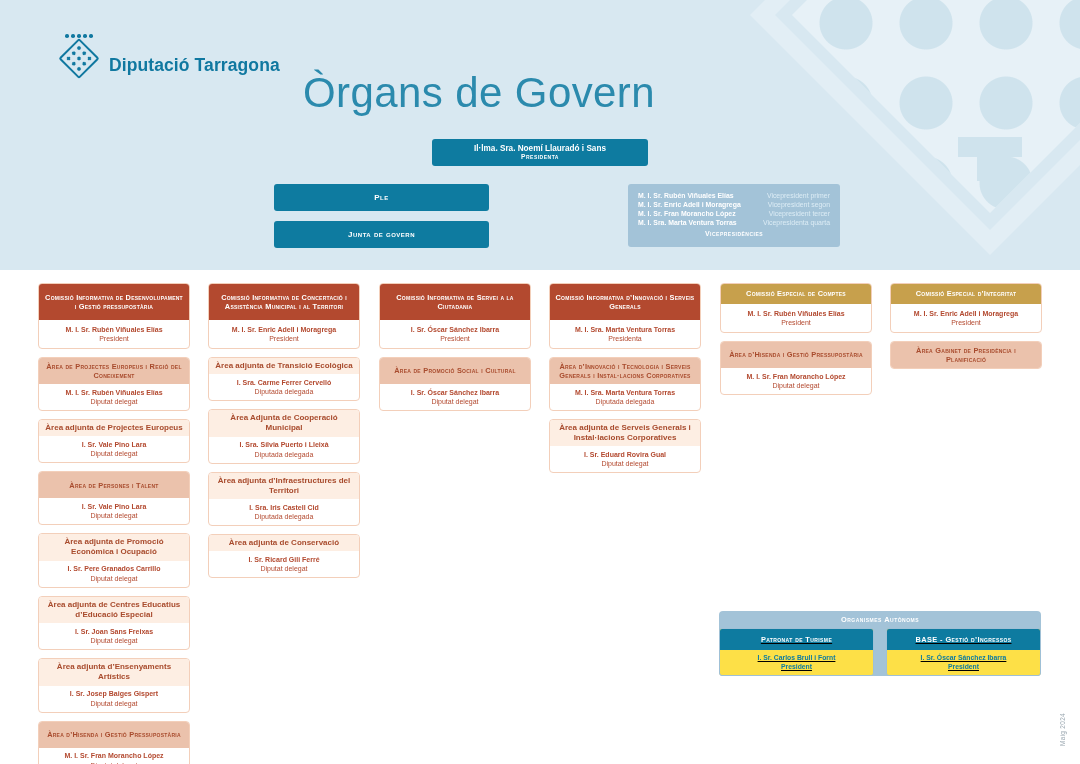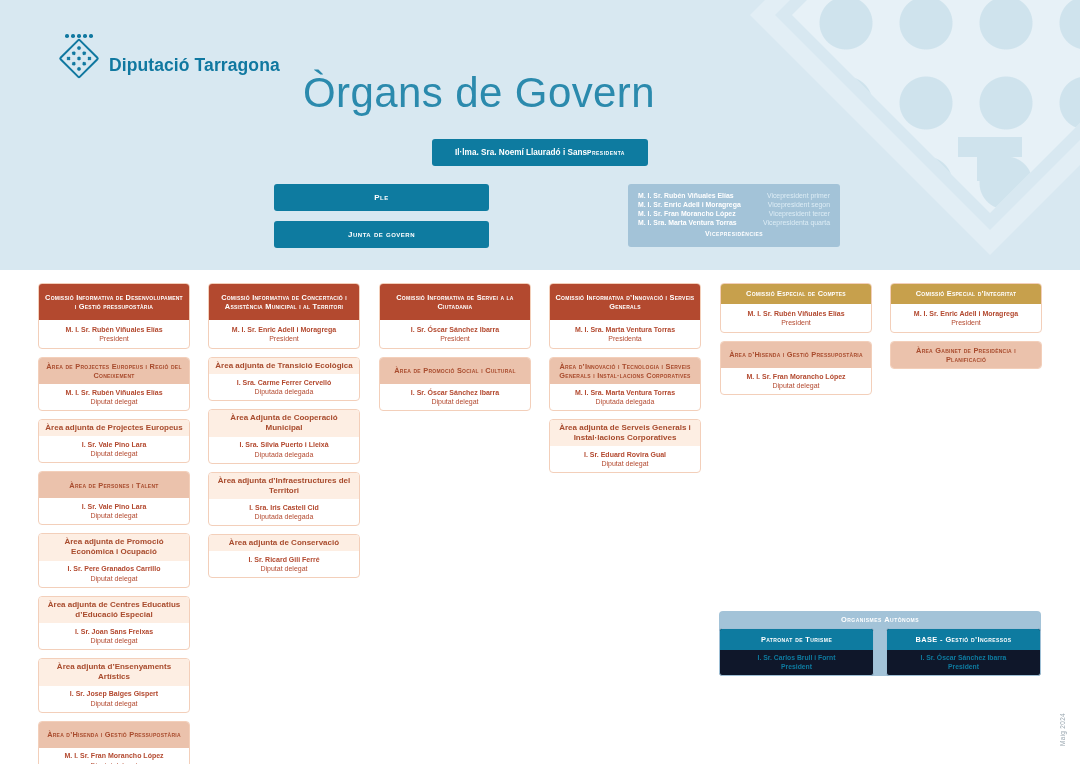--- a/index.html
+++ b/index.html
@@ -31,21 +31,21 @@
     background-image:radial-gradient(circle,#1078a0 1.7px,transparent 2px);
     background-size:7.4px 7.4px;background-position:center;}
   .logo-text{font-size:17.5px;font-weight:bold;color:#1078a0;letter-spacing:.1px;padding-bottom:6px;}
   
   .page-title{position:absolute;left:0;top:69px;width:958px;text-align:center;
     font-size:42px;color:#2b8aad;letter-spacing:.4px;font-weight:normal;}
   
   .pill{position:absolute;background:#0e7ba0;border-radius:3px;color:#fff;box-sizing:border-box;
     display:flex;align-items:center;justify-content:center;text-align:center;}
   .pill-caps{font-weight:bold;font-variant:small-caps;font-size:8px;letter-spacing:.5px;margin-left:32px;}
-  .presidenta{left:432px;top:139px;width:216px;height:27px;flex-direction:row;line-height:1.2;}
+  .presidenta{left:432px;top:139px;width:216px;height:27px;flex-direction:column;line-height:1.2;}
   .presidenta .pname{font-size:8.2px;font-weight:bold;}
   .presidenta .prole{font-size:6.6px;font-weight:bold;font-variant:small-caps;letter-spacing:.5px;}
   .ple{left:242px;top:184px;width:215px;height:27px;}
   .junta{left:242px;top:221px;width:215px;height:27px;}
   
   .vice{position:absolute;left:628px;top:184px;width:212px;height:63px;background:#a3c3d8;
     border-radius:3px;color:#fff;box-sizing:border-box;padding:7px 10px 4px;}
   .vrow{display:flex;justify-content:space-between;font-size:6.9px;line-height:1.32;}
   .vname{font-weight:bold;white-space:nowrap;}
   .vrole{color:#dcecf5;white-space:nowrap;margin-left:6px;}
@@ -63,21 +63,21 @@
   .k-adjunct .bh{background:#fdeee3;color:#a84b2d;font-size:8px;min-height:14px;padding:3px 5px;}
   .bb{display:flex;flex-direction:column;align-items:center;justify-content:center;text-align:center;
     height:26px;font-size:7px;line-height:1.32;color:#b3492f;padding:1px 4px;box-sizing:border-box;}
   .k-commission .bb,.k-special .bb{height:28px;}
   .bb .name{font-weight:bold;}
   
   .org-panel{position:absolute;left:719px;top:611px;width:322px;background:#a3c3d8;border-radius:4px;}
   .org-label{height:17px;display:flex;align-items:center;justify-content:center;color:#fff;
     font-weight:bold;font-variant:small-caps;font-size:7.4px;letter-spacing:.5px;}
   .org-row{display:flex;gap:12px;}
-  .org-box{flex:1;background:#0f172a;border-radius:3px;overflow:hidden;border:1px solid #9fc0d6;box-sizing:border-box;}
+  .org-box{flex:1;background:#fde047;border-radius:3px;overflow:hidden;border:1px solid #9fc0d6;box-sizing:border-box;text-decoration:underline;}
   .org-head{background:#0e7ba0;color:#fff;height:21px;display:flex;align-items:center;justify-content:center;
     font-weight:bold;font-variant:small-caps;font-size:7.4px;letter-spacing:.4px;text-align:center;}
   .org-body{height:25px;display:flex;flex-direction:column;align-items:center;justify-content:center;
     font-size:6.8px;line-height:1.32;color:#0e7ba0;text-align:center;}
   .org-body .name,.org-body .role{font-weight:bold;}
   
   .footnote{position:absolute;right:14px;bottom:18px;writing-mode:vertical-rl;transform:rotate(180deg);
     font-size:6.5px;color:#9aa7b0;letter-spacing:.3px;}
 </style>
 </head>

